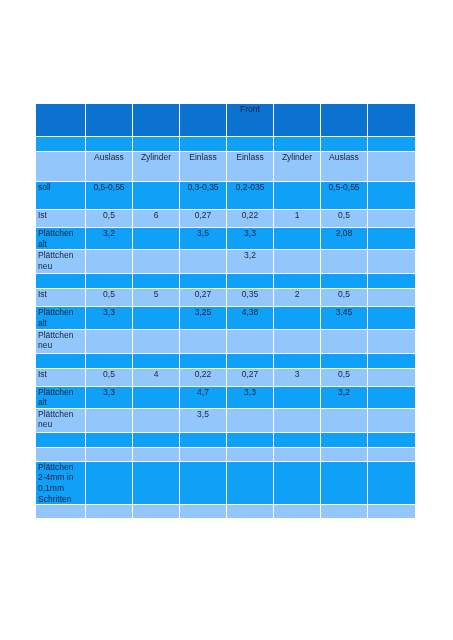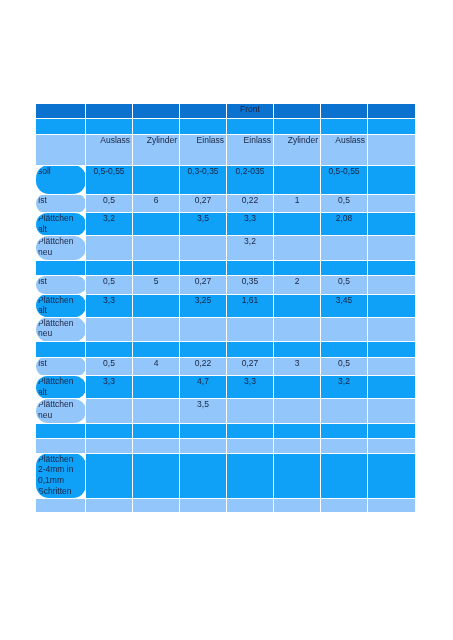--- a/index.html
+++ b/index.html
@@ -45,21 +45,20 @@
   .f-mid    { background: #0fa0f8; }
   .f-light  { background: #93c6fa; }
 
   
   .lbl {
     font-size: 7.5px;
     text-align: left;
     padding-top: 2px;
     line-height: 1.18;
     color: #1b2340;
-    border-radius: 13px;
   }
   .val {
     font-size: 10px;
     text-align: center;
     padding-top: 2px;
     color: #1b2340;
   }
   .val-red {
     font-size: 10px;
     text-align: center;
@@ -71,40 +70,40 @@
     text-align: center;
     padding-top: 3px;
     color: #1b2340;
   }
   .title {
     font-size: 9.5px;
     text-align: center;
     padding-top: 3px;
     color: #11204a;
   }
-  .wrapbreak { word-break: break-all; text-align: right; }
+  .wrapbreak { word-break: break-all; }
 </style>
 </head>
 <body>
 
 <div id="sheet">
   <table class="grid">
     <colgroup>
       <col style="width:50px">
       <col style="width:47px">
       <col style="width:47px">
       <col style="width:47px">
       <col style="width:47px">
       <col style="width:47px">
       <col style="width:47px">
       <col style="width:48px">
     </colgroup>
     <tbody>
 
-      <tr style="height:15px">
+      <tr style="height:33px">
         <td class="f-dark"></td>
         <td class="f-dark"></td>
         <td class="f-dark"></td>
         <td class="f-dark"></td>
         <td class="f-dark title">Front</td>
         <td class="f-dark"></td>
         <td class="f-dark"></td>
         <td class="f-dark"></td>
       </tr>
 
@@ -190,21 +189,21 @@
         <td class="f-light val">0,35</td>
         <td class="f-light val">2</td>
         <td class="f-light val">0,5</td>
         <td class="f-light val"></td>
       </tr>
       <tr style="height:22px">
         <td class="f-mid lbl">Plättchen alt</td>
         <td class="f-mid val">3,3</td>
         <td class="f-mid val"></td>
         <td class="f-mid val">3,25</td>
-        <td class="f-mid val">1,61</td>
+        <td class="f-mid val">4,38</td>
         <td class="f-mid val"></td>
         <td class="f-mid val">3,45</td>
         <td class="f-mid val"></td>
       </tr>
       <tr style="height:24px">
         <td class="f-light lbl">Plättchen neu</td>
         <td class="f-light val"></td>
         <td class="f-light val"></td>
         <td class="f-light val"></td>
         <td class="f-light val"></td>

